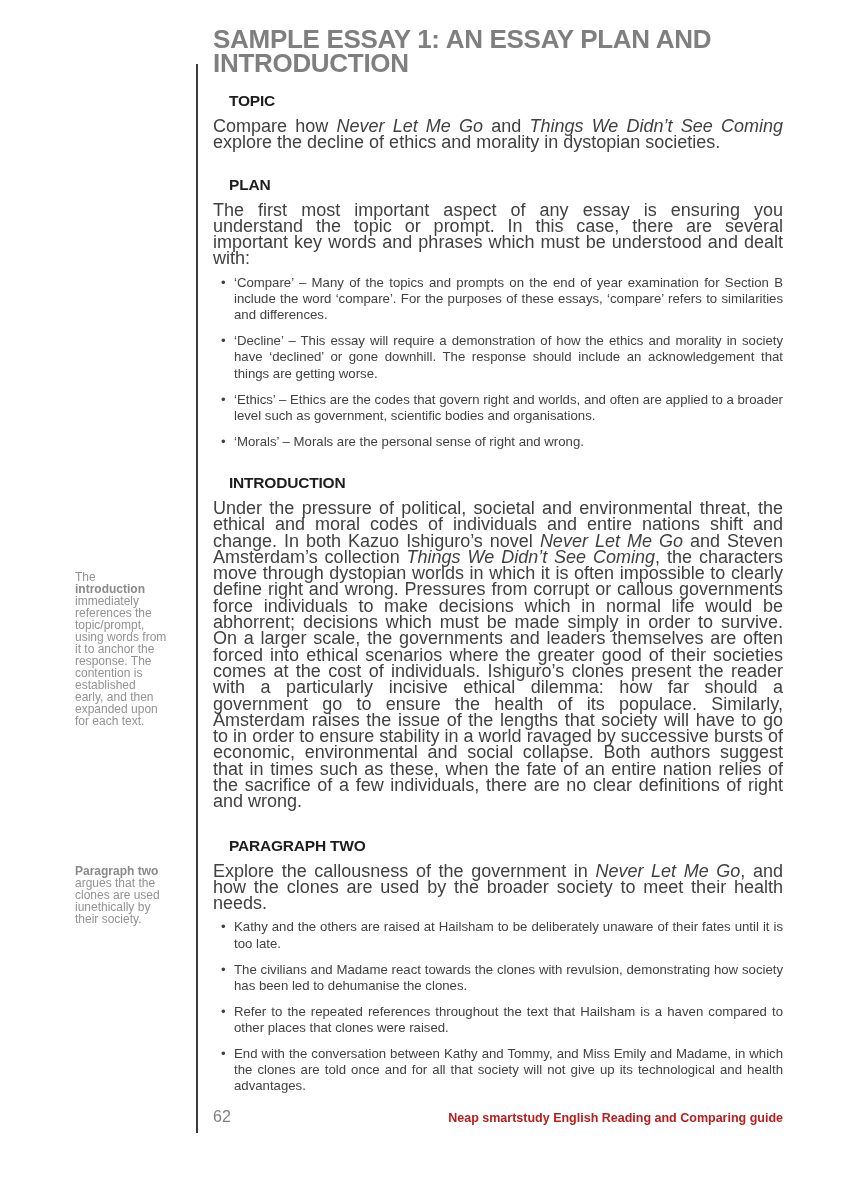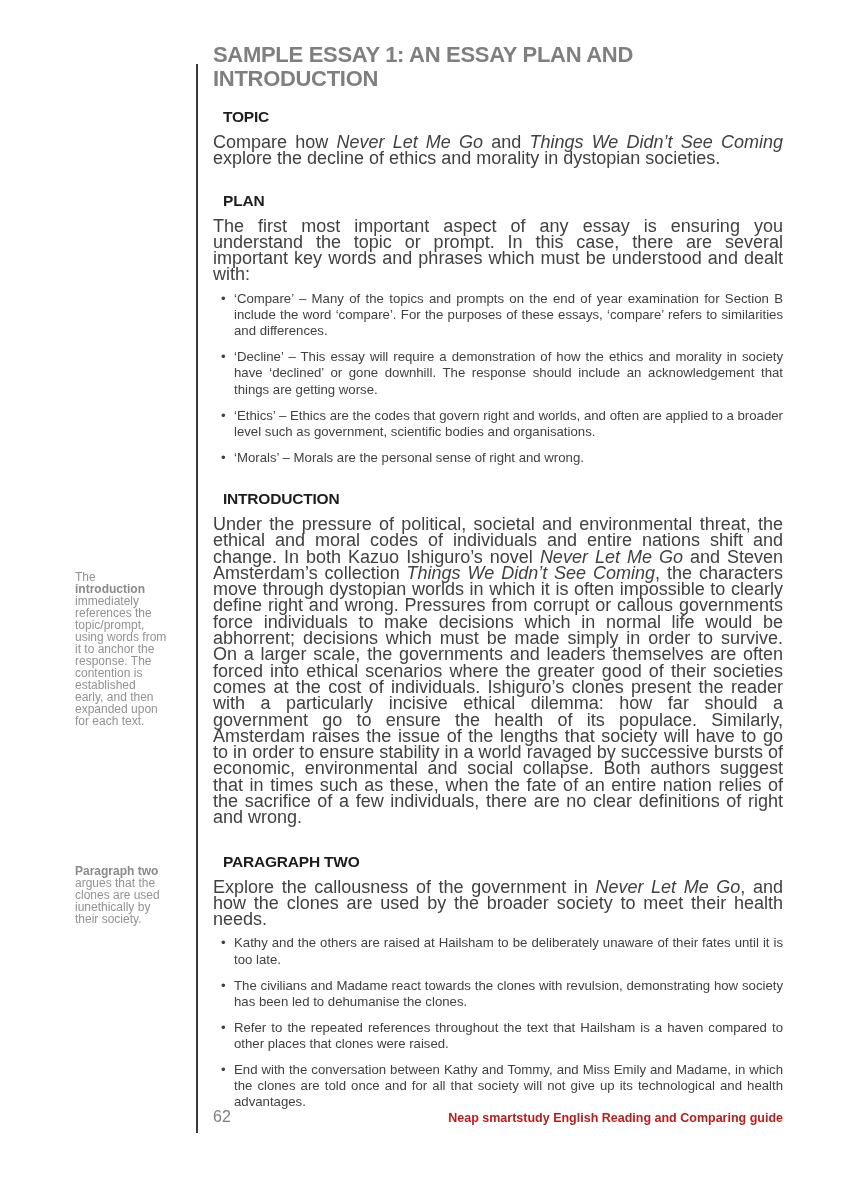--- a/index.html
+++ b/index.html
@@ -52,34 +52,34 @@
   }
   h1.page-title {
     font-size: 32px;
     line-height: 34px;
     font-weight: bold;
     letter-spacing: -0.5px;
     color: #1d1d1d;
     margin: 75px 0 0 0;
   }
   h2.essay-subtitle {
-    font-size: 22px;
+    font-size: 26px;
     line-height: 24px;
     font-weight: bold;
     letter-spacing: -0.3px;
     color: #7f7f7f;
-    margin: 43px 0 0 0;
+    margin: 27px 0 0 0;
   }
   h3.section-heading {
     font-size: 15.5px;
     line-height: 18px;
     font-weight: bold;
     letter-spacing: -0.2px;
     color: #1d1d1d;
-    margin: 24px 0 0 10px;
+    margin: 24px 0 0 16px;
   }
   #heading-topic { margin-top: 17px; }
   #heading-plan { margin-top: 25px; }
   #heading-introduction { margin-top: 24px; }
   #heading-paragraph-two { margin-top: 27px; }
   .body-par {
     font-size: 18px;
     line-height: 16.3px;
     text-align: justify;
     margin: 8px 0 0 0;

